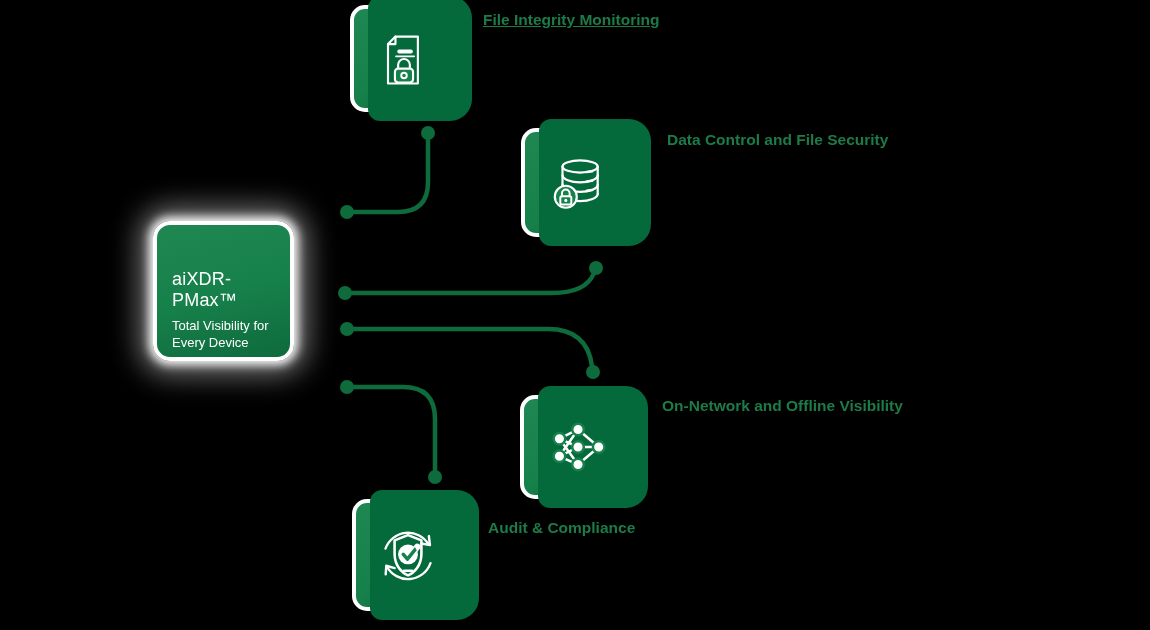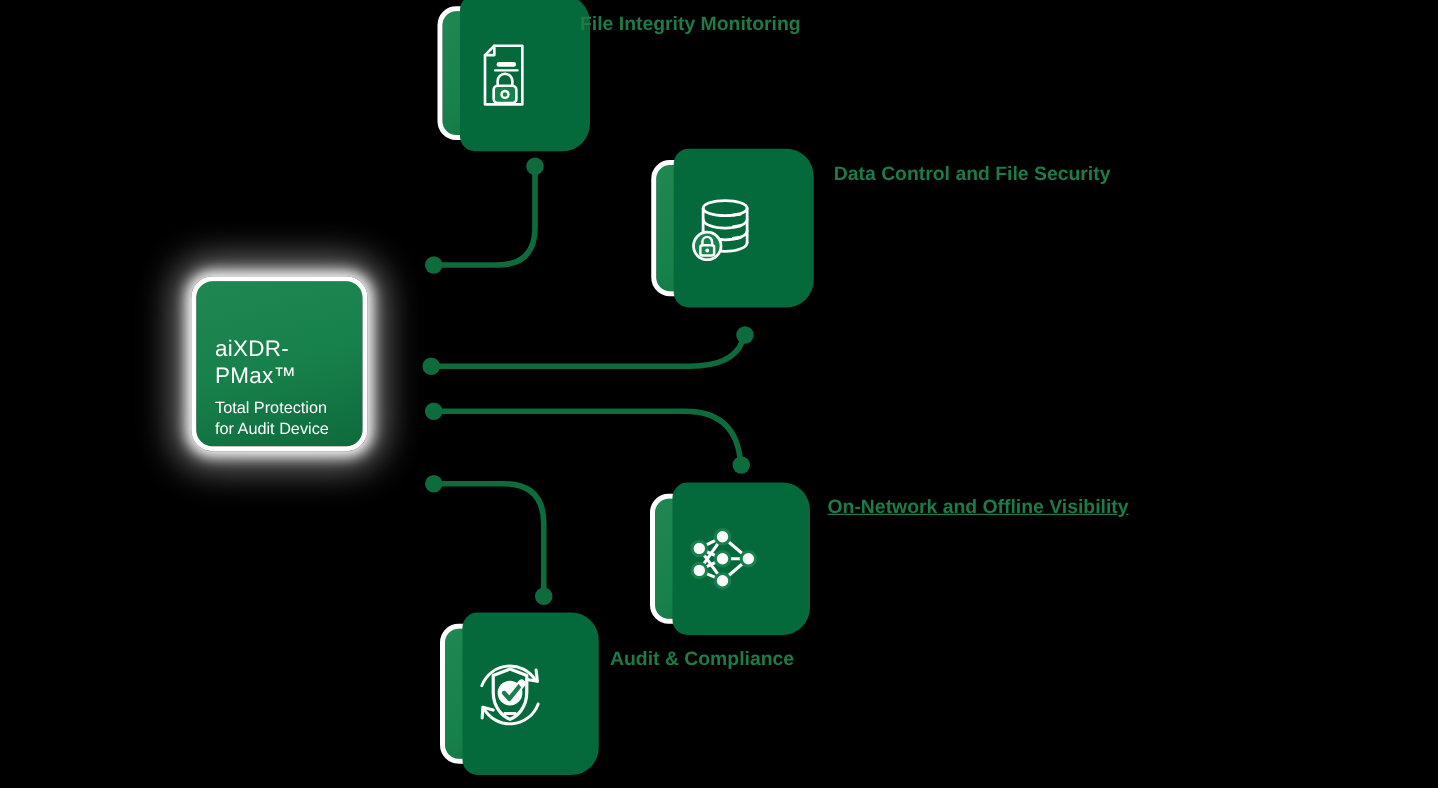--- a/index.html
+++ b/index.html
@@ -37,23 +37,23 @@
     background:linear-gradient(165deg,var(--box-fill-light,#1F8752) 0%,var(--box-fill,#17814B) 50%,var(--box-fill-dark,#0E6A3C) 100%);
     box-shadow:0 0 10px 4px rgba(255,255,255,0.95),0 0 28px 14px rgba(255,255,255,0.45);
   }
   .center-title{margin:44px 10px 7px 15px;font-size:18px;font-weight:normal;color:var(--text-on-green,#fff);letter-spacing:0.2px;}
   .center-sub{margin:0 10px 0 15px;font-size:13px;line-height:1.3;color:var(--text-on-green,#fff);width:108px;}
 
   .feat-label{
     position:absolute;z-index:2;white-space:nowrap;
     font-size:15.5px;font-weight:bold;color:var(--label-text,#1D7B47);
   }
-  .lab-file{left:464px;top:11px;}
+  .lab-file{left:483px;top:11px;text-decoration:underline;}
   .lab-data{left:667px;top:131px;}
-  .lab-net{left:662px;top:397px;text-decoration:underline;}
+  .lab-net{left:662px;top:397px;}
   .lab-audit{left:488px;top:519px;}
 
   
   .wicon{stroke:#fff;fill:none;stroke-width:2;stroke-linejoin:round;stroke-linecap:round;}
   .greenfill{fill:var(--box-fill,#17814B);}
   .node{fill:#fff;stroke:var(--box-fill,#17814B);stroke-width:2.4;}
   .checkline{stroke:var(--box-fill,#17814B);stroke-width:3;fill:none;stroke-linecap:round;stroke-linejoin:round;}
 </style>
 </head>
 <body>
@@ -73,21 +73,21 @@
     <circle class="cdot" cx="347" cy="329" r="7"></circle>
     <circle class="cdot" cx="593" cy="372" r="7"></circle>
 
     <path class="connector" d="M347,387 L403,387 Q435,387 435,419 L435,470"></path>
     <circle class="cdot" cx="347" cy="387" r="7"></circle>
     <circle class="cdot" cx="435" cy="477" r="7"></circle>
   </svg>
 
   <div class="center-box">
     <div class="center-title">aiXDR-PMax™</div>
-    <div class="center-sub">Total Protection for Audit Device</div>
+    <div class="center-sub">Total Visibility for Every Device</div>
   </div>
 
   <div class="gbox box-file">
     <svg width="64" height="64" viewBox="0 0 60 60">
       <path class="wicon" d="M22,9 H43 V53 H15 V16 Z"></path>
       <path class="wicon" d="M22,9 V16 H15"></path>
       <line class="wicon" x1="25.5" y1="23" x2="36.5" y2="23" style="stroke-width:3.6"></line>
       <line class="wicon" x1="22.5" y1="27.5" x2="39.5" y2="27.5" style="stroke-width:1.6"></line>
       <path class="wicon" d="M24.5,39 V35.5 A5.5,5.5 0 0 1 35.5,35.5 V39"></path>
       <rect class="wicon greenfill" x="21.5" y="39" width="17" height="13" rx="3"></rect>

